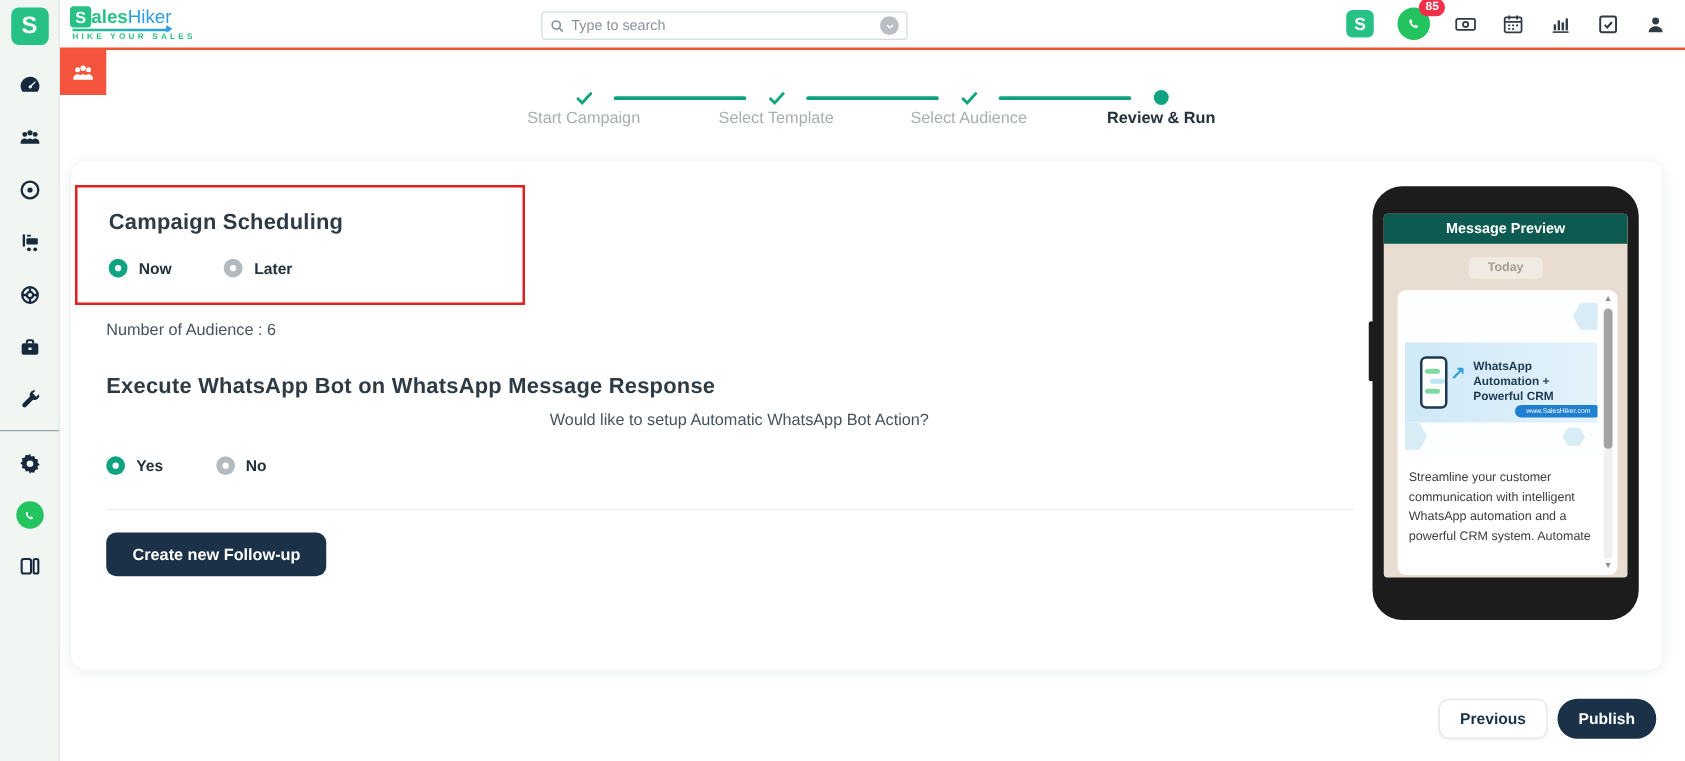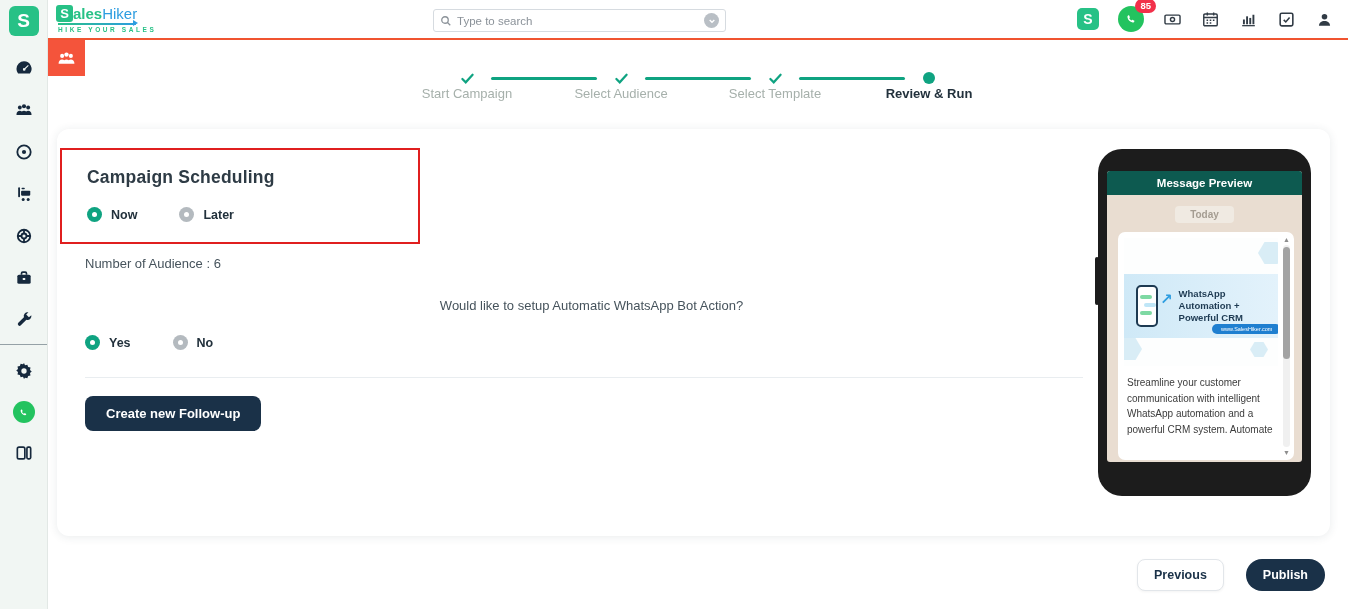--- a/index.html
+++ b/index.html
@@ -119,21 +119,21 @@
     background:linear-gradient(90deg,#cfe9f7,#e3f2fb); display:flex; align-items:center; padding-left:12px; }
   .mini-phone { width:22px; height:42px; border:2px solid #1d3a52; border-radius:5px; background:#fff; position:relative; }
   .mini-bubble { position:absolute; left:2px; width:12px; height:4px; border-radius:2px; background:#7ed9a3; }
   .mini-arrow { color:#2d9de0; font-size:15px; font-weight:bold; margin:0 6px 14px 2px; }
   .band-text { color:#1d3a52; font-weight:bold; font-size:9.5px; line-height:1.25; }
   .url-pill { position:absolute; left:88px; top:86px; background:#1f7fd0; color:#fff; font-size:5.5px;
     padding:2px 9px; border-radius:6px; }
   .msg-text { font-size:10px; color:#3c3c3c; line-height:1.55; margin-top:9px; padding-left:3px; }
 
   
-  .footer { display:flex; justify-content:flex-end; align-items:center; gap:22px; padding:23px 23px 0 12px; }
+  .footer { display:flex; justify-content:flex-end; align-items:center; gap:8px; padding:23px 23px 0 12px; }
   .btn-light { background:#fff; border:1px solid #e2e6ea; border-radius:8px; padding:8px 16px; font-size:12.5px;
     font-weight:bold; color:#1a3148; cursor:pointer; box-shadow:0 1px 3px rgba(0,0,0,.05);
     font-family:"Liberation Sans","DejaVu Sans",sans-serif; }
   .btn-dark { background:#1a3148; border:none; border-radius:16px; padding:9px 17px; font-size:12.5px;
     font-weight:bold; color:#fff; cursor:pointer; font-family:"Liberation Sans","DejaVu Sans",sans-serif; }
 </style>
 </head>
 <body>
 
 <div class="app">
@@ -300,29 +300,29 @@
             </svg>
         </div>
         <div class="step-label">Start Campaign</div>
       </div>
       <div class="step done">
         <div class="step-node">
           <svg width="15" height="13" viewBox="0 0 16 14" fill="none" stroke="#0fa381" stroke-width="2.4" stroke-linecap="round">
               <path d="M2.5 7.5l3.6 3.6L13.5 3"></path>
             </svg>
         </div>
-        <div class="step-label">Select Audience</div>
+        <div class="step-label">Select Template</div>
       </div>
       <div class="step done">
         <div class="step-node">
           <svg width="15" height="13" viewBox="0 0 16 14" fill="none" stroke="#0fa381" stroke-width="2.4" stroke-linecap="round">
               <path d="M2.5 7.5l3.6 3.6L13.5 3"></path>
             </svg>
         </div>
-        <div class="step-label">Select Template</div>
+        <div class="step-label">Select Audience</div>
       </div>
       <div class="step current">
         <div class="step-node">
             <span class="step-dot"></span>
           </div>
         <div class="step-label">Review &amp; Run</div>
       </div>
     </div>
 
     <div class="card">
@@ -338,20 +338,21 @@
             <span class="radio-item">
               <span class="radio off"></span>
               <span class="radio-label">Later</span>
             </span>
           </div>
         </div>
 
         <div class="aud-line">Number of Audience : 6</div>
 
         <div class="bot-sec">
+          <div class="sec-title">Execute WhatsApp Bot on WhatsApp Message Response</div>
           <div class="bot-q sec-q" style="margin-top:9px">Would like to setup Automatic WhatsApp Bot Action?</div>
           <div class="radio-row bot-radios">
             <span class="radio-item">
               <span class="radio on"></span>
               <span class="radio-label">Yes</span>
             </span>
             <span class="radio-item">
               <span class="radio off"></span>
               <span class="radio-label">No</span>
             </span>

